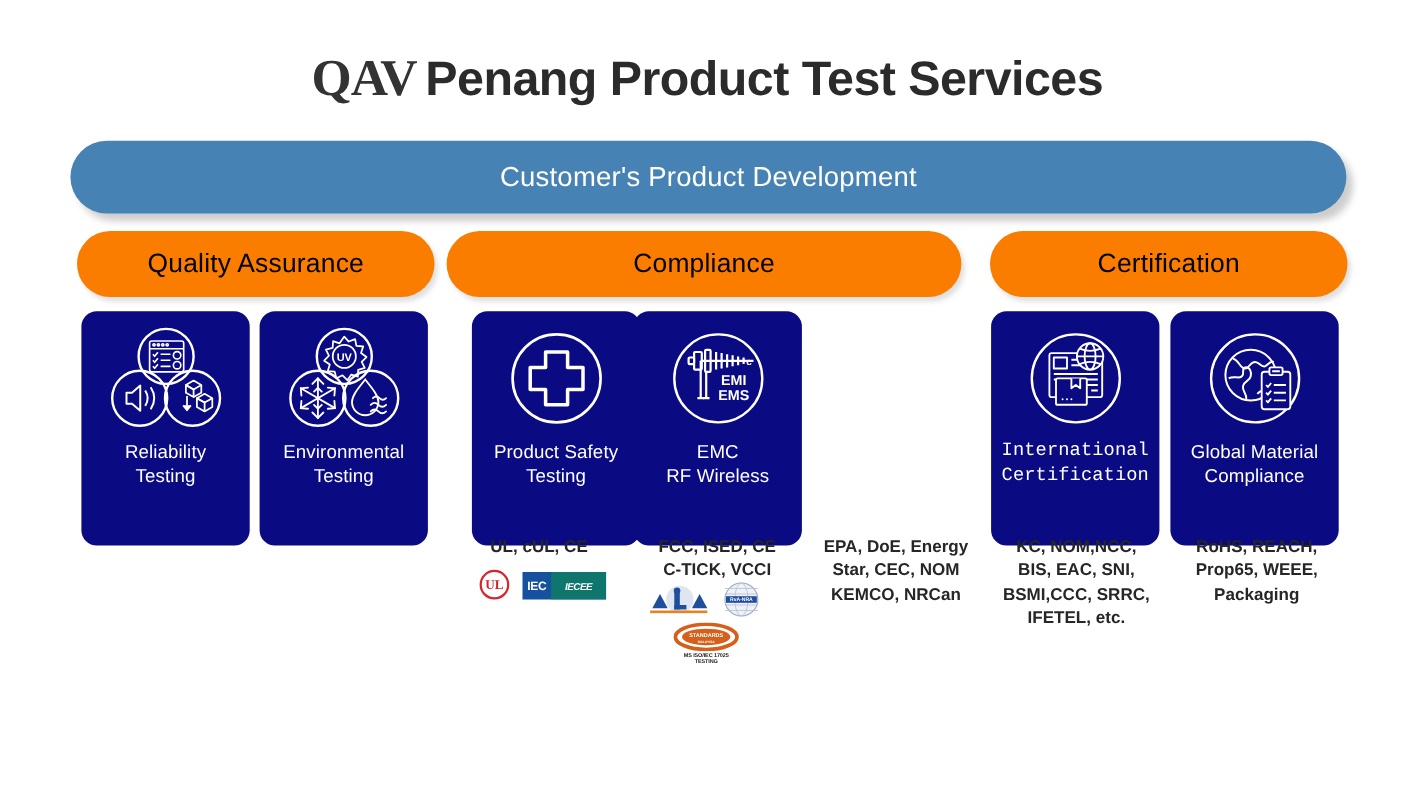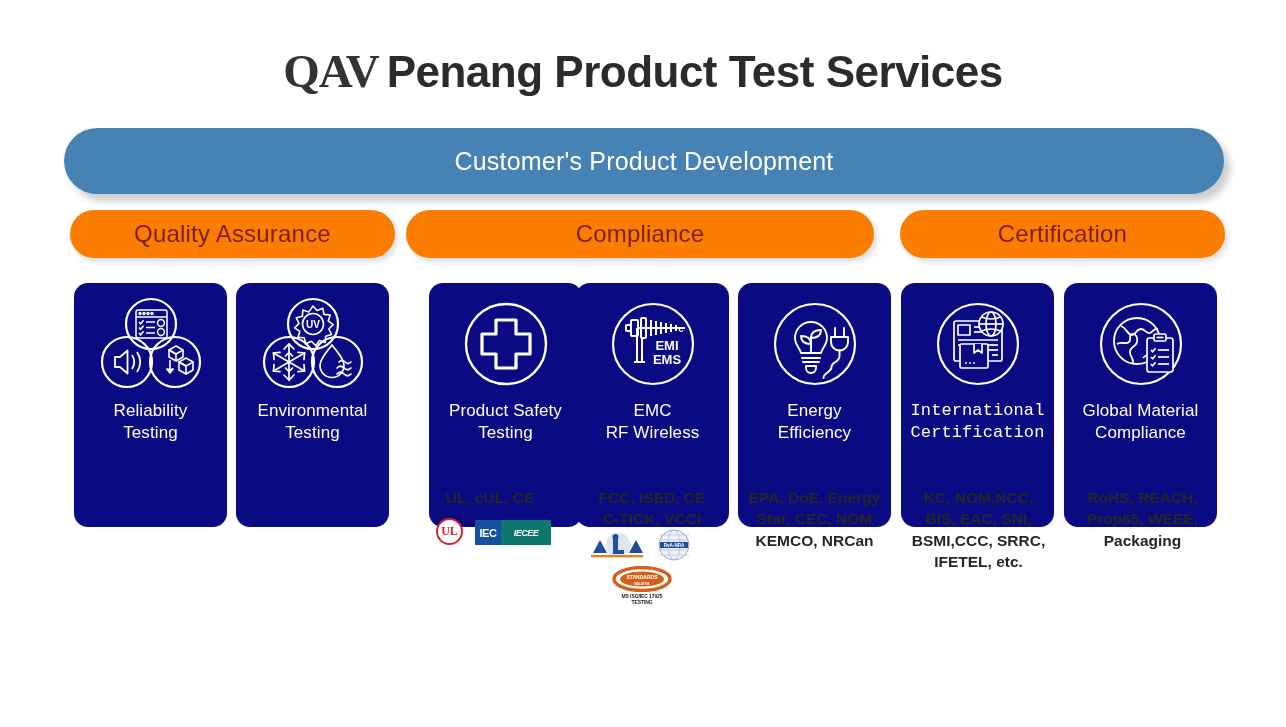--- a/index.html
+++ b/index.html
@@ -33,35 +33,35 @@
     width: 1160px; height: 66px;
     background: #4682b4;
     border-radius: 33px;
     display: flex; align-items: center; justify-content: center;
     box-shadow: 6px 7px 7px rgba(130,130,130,0.40);
     color: #ffffff; font-size: 25px; letter-spacing: 0.2px;
   }
 
   
   .cat-bar {
-    position: absolute; top: 210px; height: 48px;
+    position: absolute; top: 210px; height: 60px;
     background: #fa7d00;
     border-radius: 30px;
     display: flex; align-items: center; justify-content: center;
-    color: #7f1d1d; font-size: 24px; letter-spacing: 0.2px;
+    color: #000000; font-size: 24px; letter-spacing: 0.2px;
     box-shadow: 3px 4px 5px rgba(140,140,140,0.28);
   }
   #cat-0 { left: 70px;  width: 325px; }
   #cat-1 { left: 406px; width: 468px; }
   #cat-2 { left: 900px; width: 325px; }
 
   
   .card {
     position: absolute; top: 283px;
-    width: 153px; height: 244px;
+    width: 153px; height: 213px;
     background: #0a0a82;
     border-radius: 14px;
     display: flex; flex-direction: column; align-items: center;
     padding-top: 13px;
   }
   #card-0 { left: 74px; }
   #card-1 { left: 236px; }
   #card-2 { left: 429px; }
   #card-3 { left: 576px; }
   #card-4 { left: 738px; }
@@ -266,43 +266,20 @@
         <line x1="46" y1="66" x2="52" y2="66"></line>
       </g>
       <text x="88" y="36" text-anchor="middle" fill="#ffffff" font-size="9" font-weight="700" font-family="Liberation Sans, sans-serif">c</text>
       <text x="74" y="54" text-anchor="middle" fill="#ffffff" font-size="13" font-weight="700" font-family="Liberation Sans, sans-serif">EMI</text>
       <text x="74" y="68" text-anchor="middle" fill="#ffffff" font-size="13" font-weight="700" font-family="Liberation Sans, sans-serif">EMS</text>
     </svg>
     <div class="card-label">EMC
 RF Wireless</div>
   </div>
 
-  <div class="card" id="card-4">
-    <svg class="card-icon" viewBox="0 0 120 100">
-      <circle cx="60" cy="48" r="40" fill="none" stroke="#ffffff" stroke-width="2.2"></circle>
-      <g fill="none" stroke="#ffffff" stroke-width="1.9" stroke-linejoin="round" stroke-linecap="round">
-
-        <path d="M40 42 a16 16 0 1 1 32 0 c0 7 -5 10 -6 15 h-20 c-1 -5 -6 -8 -6 -15 z"></path>
-        <line x1="47" y1="62" x2="65" y2="62"></line>
-        <line x1="48" y1="66" x2="64" y2="66"></line>
-        <path d="M51 70 h10 v2 a5 5 0 0 1 -10 0 z"></path>
-
-        <path d="M56 57 v-16"></path>
-        <path d="M56 48 c-7 0 -10 -3 -10 -8 c7 0 10 3 10 8 z"></path>
-        <path d="M56 42 c7 0 10 -3 10 -8 c-7 0 -10 3 -10 8 z"></path>
-
-        <path d="M80 32 v9"></path>
-        <path d="M89 32 v9"></path>
-        <path d="M76 41 h17 v5 a8.5 8.5 0 0 1 -17 0 z"></path>
-        <path d="M84.5 54 v6 c0 7 -8 5 -8 11 c0 6 -8 5 -8 11"></path>
-      </g>
-    </svg>
-    <div class="card-label">Energy
-Efficiency</div>
-  </div>
 
   <div class="card" id="card-5">
     <svg class="card-icon" viewBox="0 0 120 100">
       <circle cx="60" cy="48" r="40" fill="none" stroke="#ffffff" stroke-width="2.2"></circle>
       <g fill="none" stroke="#ffffff" stroke-width="1.7" stroke-linejoin="round">
 
         <rect x="36" y="25" width="48" height="40" rx="2"></rect>
         <path d="M40 29 h12 v10 h-12 z"></path>
         <line x1="56" y1="31" x2="78" y2="31"></line>
         <line x1="56" y1="36" x2="78" y2="36"></line>

